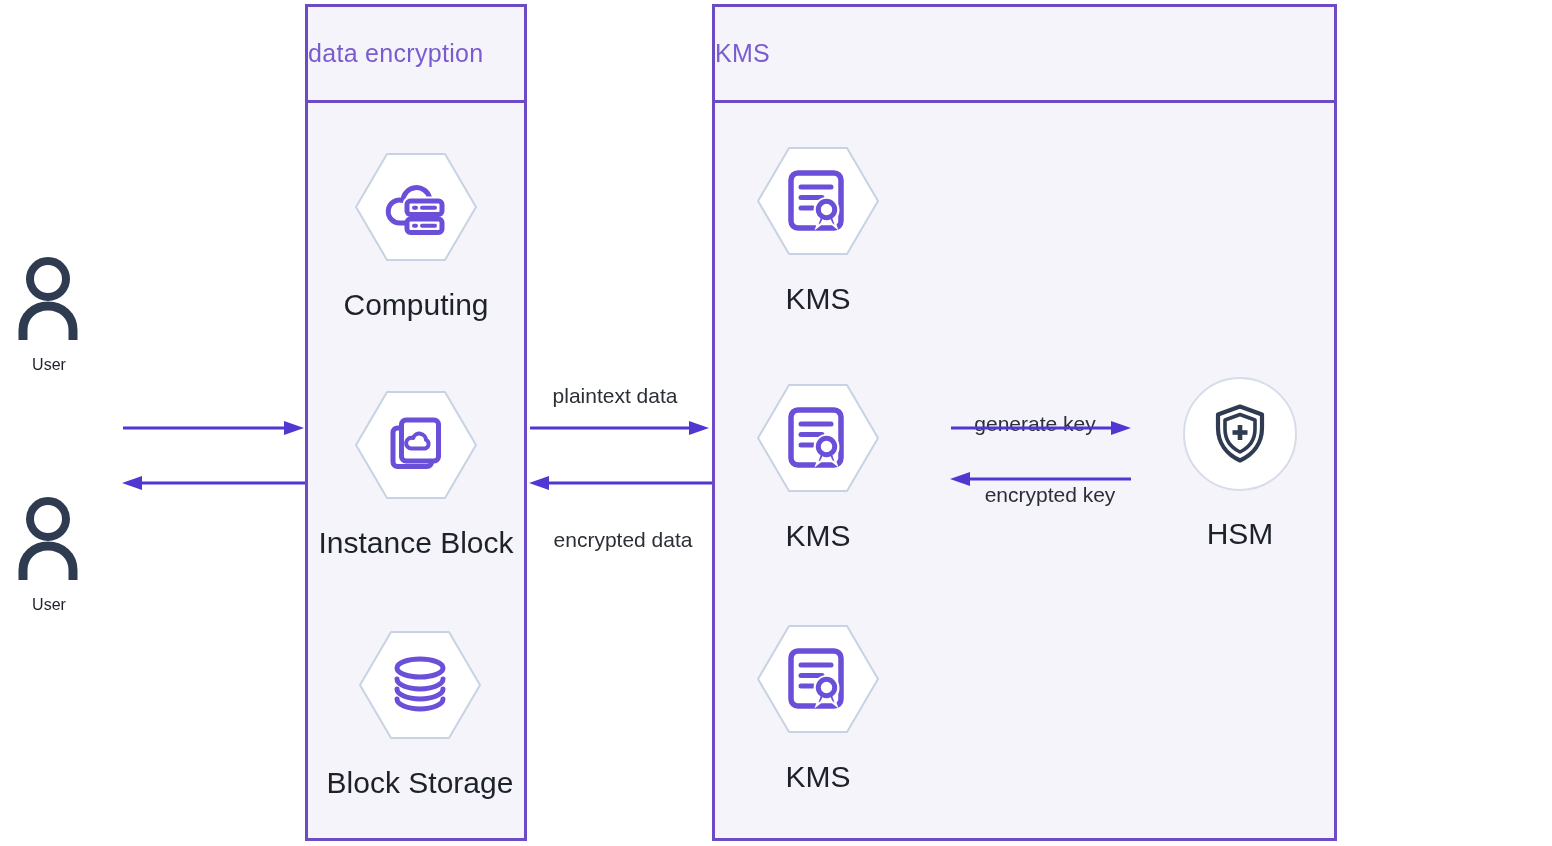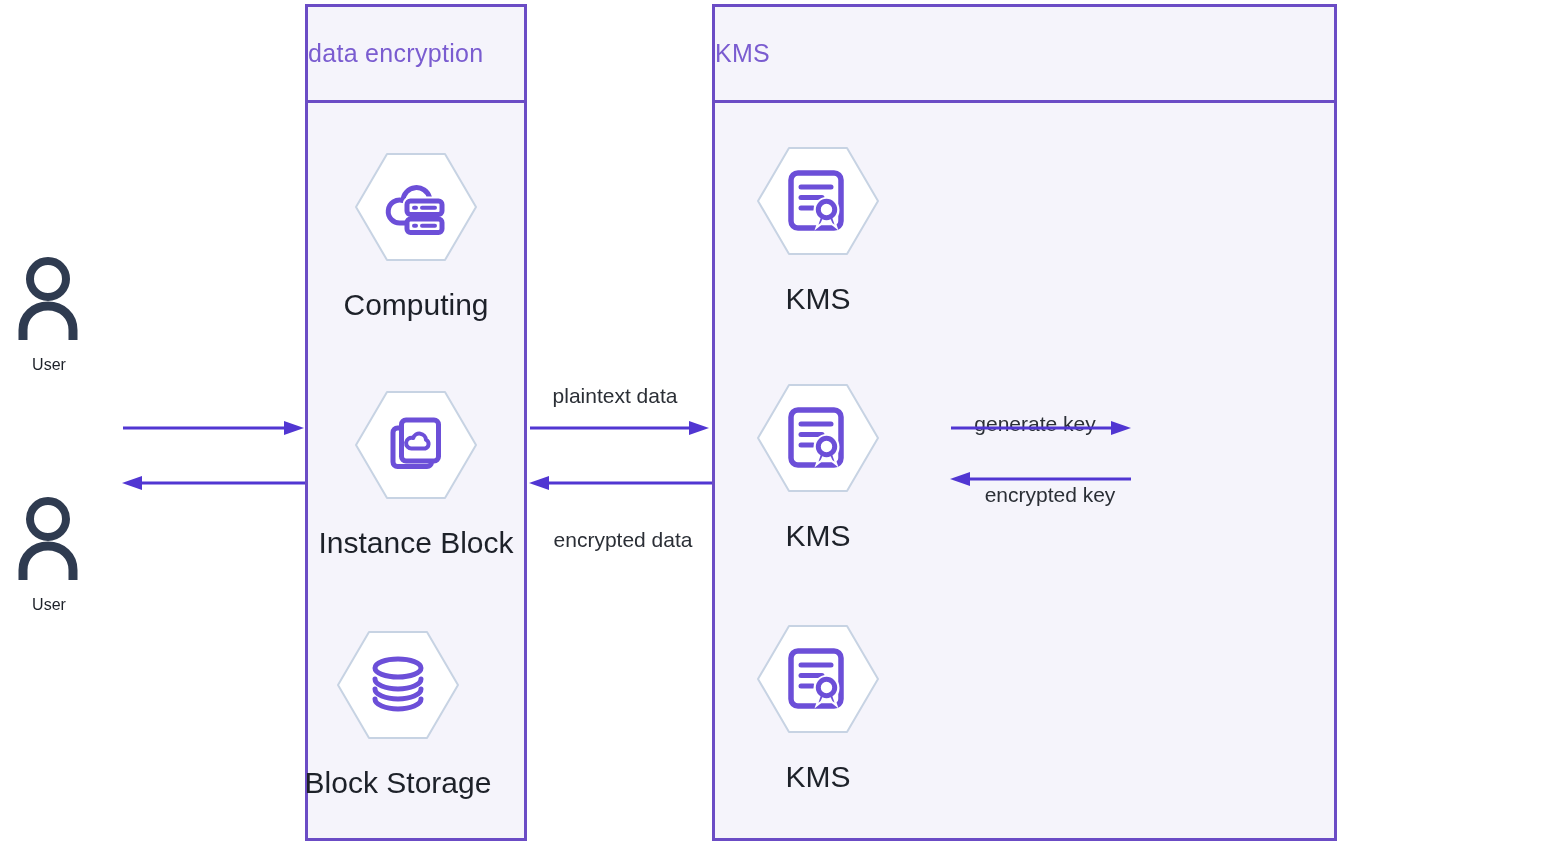--- a/index.html
+++ b/index.html
@@ -95,21 +95,21 @@
       <polygon points="2,55 33,2 91,2 122,55 91,108 33,108" fill="#ffffff" stroke="#c7d3e3" stroke-width="2" stroke-linejoin="round"></polygon>
       <g transform="translate(32,25)">
         <path d="M13 13 H11.5 A4.5 4.5 0 0 0 7 17.5 V47 A4.5 4.5 0 0 0 11.5 51.5 H41 A4.5 4.5 0 0 0 45.5 47 V45.5" fill="none" stroke="#6c4fd8" stroke-width="5" stroke-linecap="round"></path>
         <rect x="15.5" y="5" width="37" height="41" rx="4.5" fill="#ffffff" stroke="#6c4fd8" stroke-width="5"></rect>
         <path d="M26 33.5 A5.4 5.4 0 1 1 27.2 23 A6.6 6.6 0 0 1 40 24.8 A4.7 4.7 0 0 1 39.2 33.5 Z" fill="none" stroke="#6c4fd8" stroke-width="4" stroke-linejoin="round"></path>
       </g>
     </svg>
     <div class="node-label">Instance Block</div>
   </div>
 
-  <div class="node" style="left:336px;top:630px;width:124px;">
+  <div class="node" style="left:358px;top:630px;width:124px;">
     <svg width="124" height="110" viewBox="0 0 124 110">
       <polygon points="2,55 33,2 91,2 122,55 91,108 33,108" fill="#ffffff" stroke="#c7d3e3" stroke-width="2" stroke-linejoin="round"></polygon>
       <g transform="translate(30,26)">
         <ellipse cx="32" cy="12" rx="23" ry="9" fill="none" stroke="#6c4fd8" stroke-width="5"></ellipse>
         <path d="M9 23 A23 10 0 0 0 55 23" fill="none" stroke="#6c4fd8" stroke-width="5" stroke-linecap="round"></path>
         <path d="M9 33 A23 10 0 0 0 55 33" fill="none" stroke="#6c4fd8" stroke-width="5" stroke-linecap="round"></path>
         <path d="M9 43 A23 10 0 0 0 55 43" fill="none" stroke="#6c4fd8" stroke-width="5" stroke-linecap="round"></path>
       </g>
     </svg>
     <div class="node-label">Block Storage</div>
@@ -187,14 +187,25 @@
   <svg class="arrow" style="left:950px;top:420px;" width="181" height="16">
     <line x1="1" y1="8" x2="163" y2="8" stroke="#5136d2" stroke-width="3"></line>
     <polygon points="161,1 181,8 161,15" fill="#5136d2"></polygon>
   </svg>
   <svg class="arrow" style="left:950px;top:471px;" width="181" height="16">
     <polygon points="20,1 0,8 20,15" fill="#5136d2"></polygon>
     <line x1="19" y1="8" x2="181" y2="8" stroke="#5136d2" stroke-width="3"></line>
   </svg>
   <div class="flow-label" style="left:950px;top:483px;width:200px;">encrypted key</div>
 
+  <div class="node" style="left:1183px;top:377px;width:114px;">
+    <div class="hsm-circle">
+      <svg width="64" height="64" viewBox="0 0 64 64">
+        <path d="M32 4.5 L54 12.5 V26 C54 41.5 45 52.5 32 58.5 C19 52.5 10 41.5 10 26 V12.5 Z" fill="none" stroke="#2f3b50" stroke-width="4.2" stroke-linejoin="round"></path>
+        <path d="M32 12.5 L47 18 V27 C47 38 40.5 45.8 32 50 C23.5 45.8 17 38 17 27 V18 Z" fill="none" stroke="#2f3b50" stroke-width="3.6" stroke-linejoin="round"></path>
+        <line x1="24.5" y1="30.5" x2="39.5" y2="30.5" stroke="#2f3b50" stroke-width="4.6"></line>
+        <line x1="32" y1="23" x2="32" y2="38" stroke="#2f3b50" stroke-width="4.6"></line>
+      </svg>
+    </div>
+    <div class="node-label">HSM</div>
+  </div>
 
 </div>
 
 </body></html>

